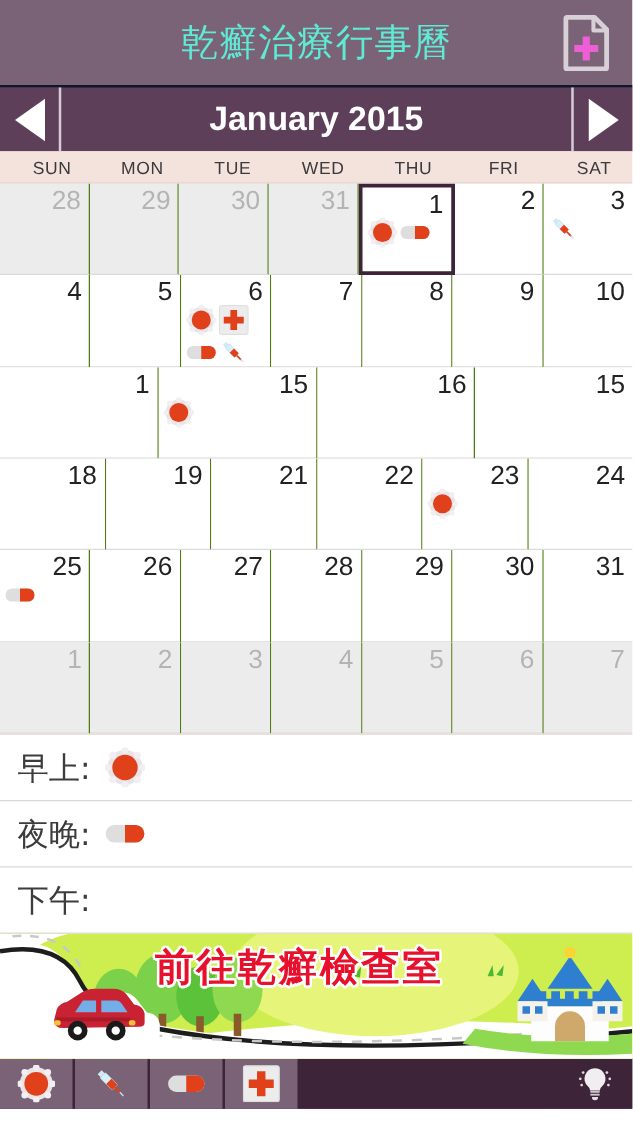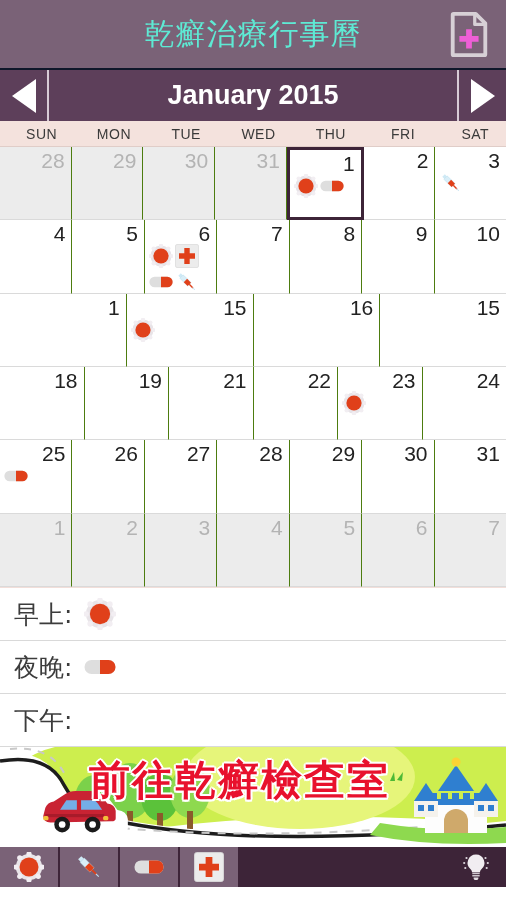--- a/index.html
+++ b/index.html
@@ -89,21 +89,21 @@
     font-size:25px; color:#3c3c3c;
     font-family:"DejaVu Sans","Liberation Sans",sans-serif;
   }
   .detail-ico { width:32px; height:32px; display:block; }
 
   
   .adbanner { flex:0 0 100px; position:relative; overflow:hidden; background:#d6f060; }
   .adbanner svg { display:block; width:506px; height:100px; }
   .ad-text {
     position:absolute; left:0; right:0; top:6px; text-align:center;
-    font-size:41px; font-weight:bold; color:#e8112d;
+    font-size:31px; font-weight:bold; color:#e8112d;
     font-family:"DejaVu Sans","Liberation Sans",sans-serif;
     text-shadow: -1.5px -1.5px 0 #fff, 1.5px -1.5px 0 #fff, -1.5px 1.5px 0 #fff,
                  1.5px 1.5px 0 #fff, 0 -2px 0 #fff, 0 2px 0 #fff, -2px 0 0 #fff, 2px 0 0 #fff;
     letter-spacing:2px;
     padding-right:27px;
   }
 
   
   .toolbar { flex:0 0 40px; background:#3d2438; display:flex; align-items:stretch; }
   .tb-btn {

